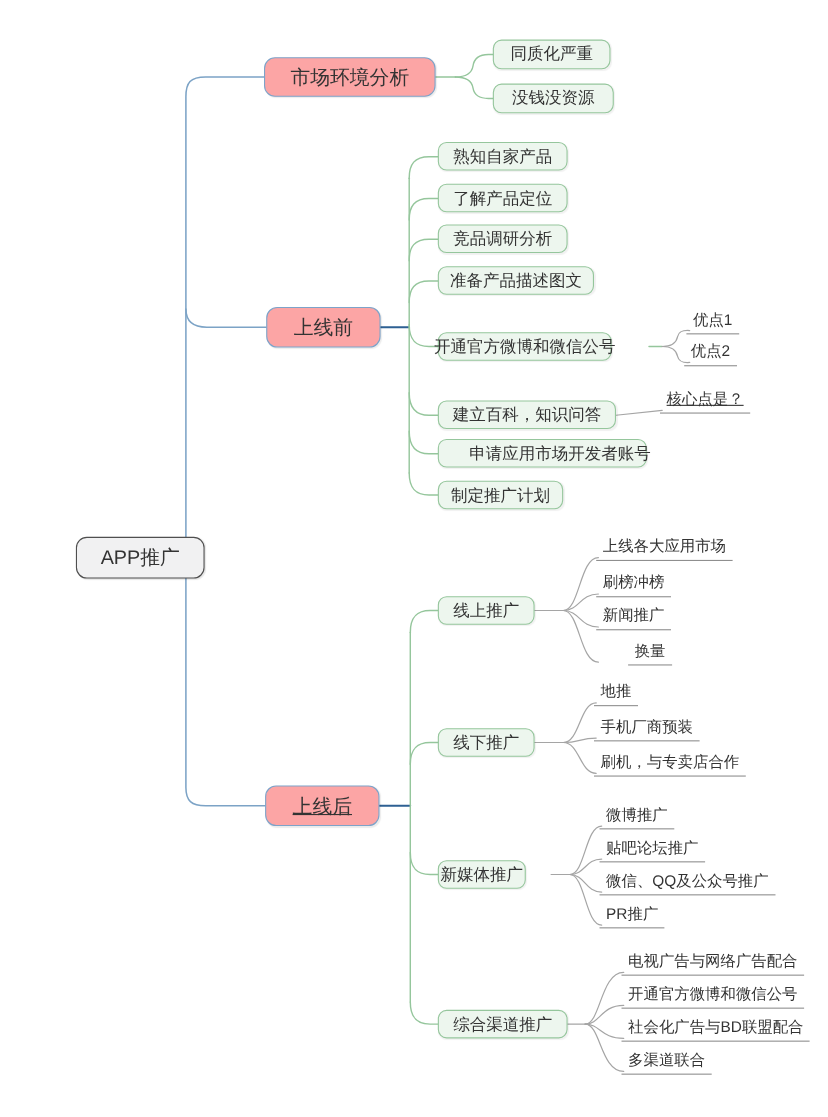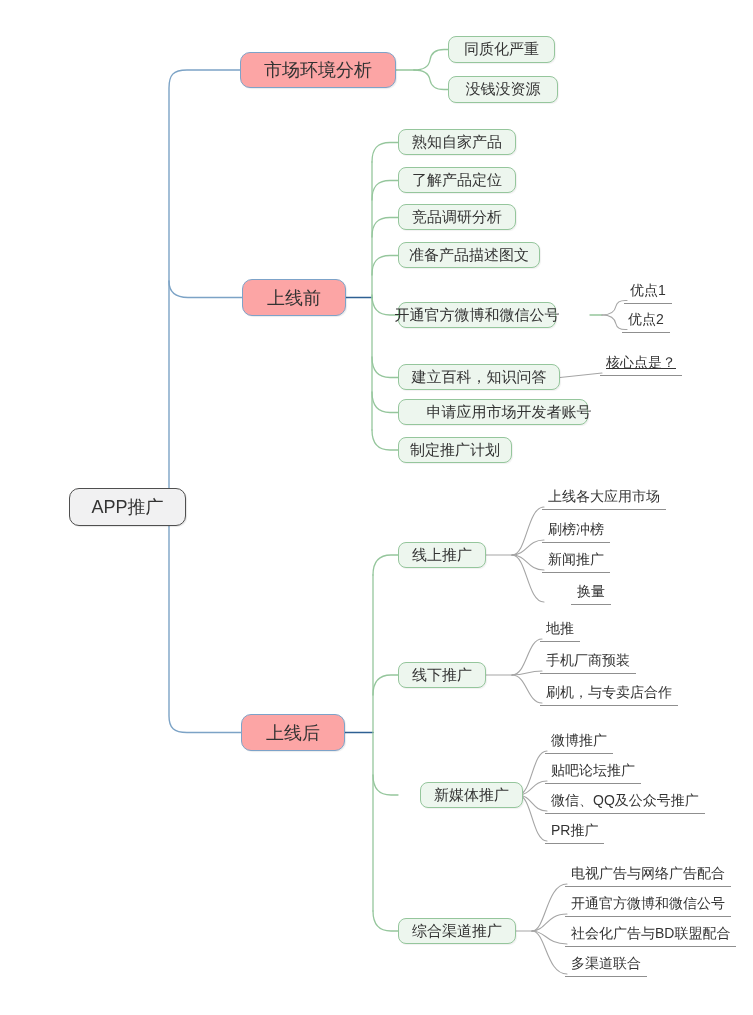--- a/index.html
+++ b/index.html
@@ -93,41 +93,41 @@
       <path d="M 532 931 C 546 931 546 914 567 914"></path>
       <path d="M 532 931 C 546 931 546 944 567 944"></path>
       <path d="M 532 931 C 546 931 546 974 567 974"></path>
     </g>
   </svg>
 
   <div class="node box-root" style="left:38px;top:488px;width:117px;margin-left:31px;">APP推广</div>
 
   <div class="node box-blue" style="left:240px;top:52px;width:156px;">市场环境分析</div>
   <div class="node box-blue" style="left:242px;top:279px;width:104px;height:37px;">上线前</div>
-  <div class="node box-blue" style="left:241px;top:714px;width:104px;height:37px;">上线后</div>
+  <div class="node box-blue" style="left:241px;top:714px;width:104px;height:37px;text-decoration:underline;">上线后</div>
 
   <div class="node box-green" style="left:448px;top:36px;width:107px;height:27px;">同质化严重</div>
   <div class="node box-green" style="left:448px;top:76px;width:110px;height:27px;">没钱没资源</div>
 
   <div class="node box-green" style="left:398px;top:129px;width:118px;">熟知自家产品</div>
   <div class="node box-green" style="left:398px;top:167px;width:118px;">了解产品定位</div>
   <div class="node box-green" style="left:398px;top:204px;width:118px;">竞品调研分析</div>
   <div class="node box-green" style="left:398px;top:242px;width:142px;">准备产品描述图文</div>
   <div class="node box-green" style="left:398px;top:302px;width:158px;">开通官方微博和微信公号</div>
   <div class="node box-green" style="left:398px;top:364px;width:162px;">建立百科，知识问答</div>
   <div class="node box-green" style="left:398px;top:399px;width:190px;padding-left:32px;">申请应用市场开发者账号</div>
   <div class="node box-green" style="left:398px;top:437px;width:114px;">制定推广计划</div>
 
   <div class="leaf" style="left:624px;top:282px;">优点1</div>
   <div class="leaf" style="left:622px;top:311px;">优点2</div>
   <div class="leaf" style="left:600px;top:354px;text-decoration:underline;">核心点是？</div>
 
   <div class="node box-green" style="left:398px;top:542px;width:88px;">线上推广</div>
   <div class="node box-green" style="left:398px;top:662px;width:88px;">线下推广</div>
-  <div class="node box-green" style="left:420px;top:782px;width:103px;">新媒体推广</div>
+  <div class="node box-green" style="left:398px;top:782px;width:80px;">新媒体推广</div>
   <div class="node box-green" style="left:398px;top:918px;width:118px;">综合渠道推广</div>
 
   <div class="leaf" style="left:542px;top:488px;">上线各大应用市场</div>
   <div class="leaf" style="left:542px;top:521px;">刷榜冲榜</div>
   <div class="leaf" style="left:542px;top:551px;">新闻推广</div>
   <div class="leaf" style="left:571px;top:583px;">换量</div>
 
   <div class="leaf" style="left:540px;top:620px;">地推</div>
   <div class="leaf" style="left:540px;top:652px;">手机厂商预装</div>
   <div class="leaf" style="left:540px;top:684px;">刷机，与专卖店合作</div>

